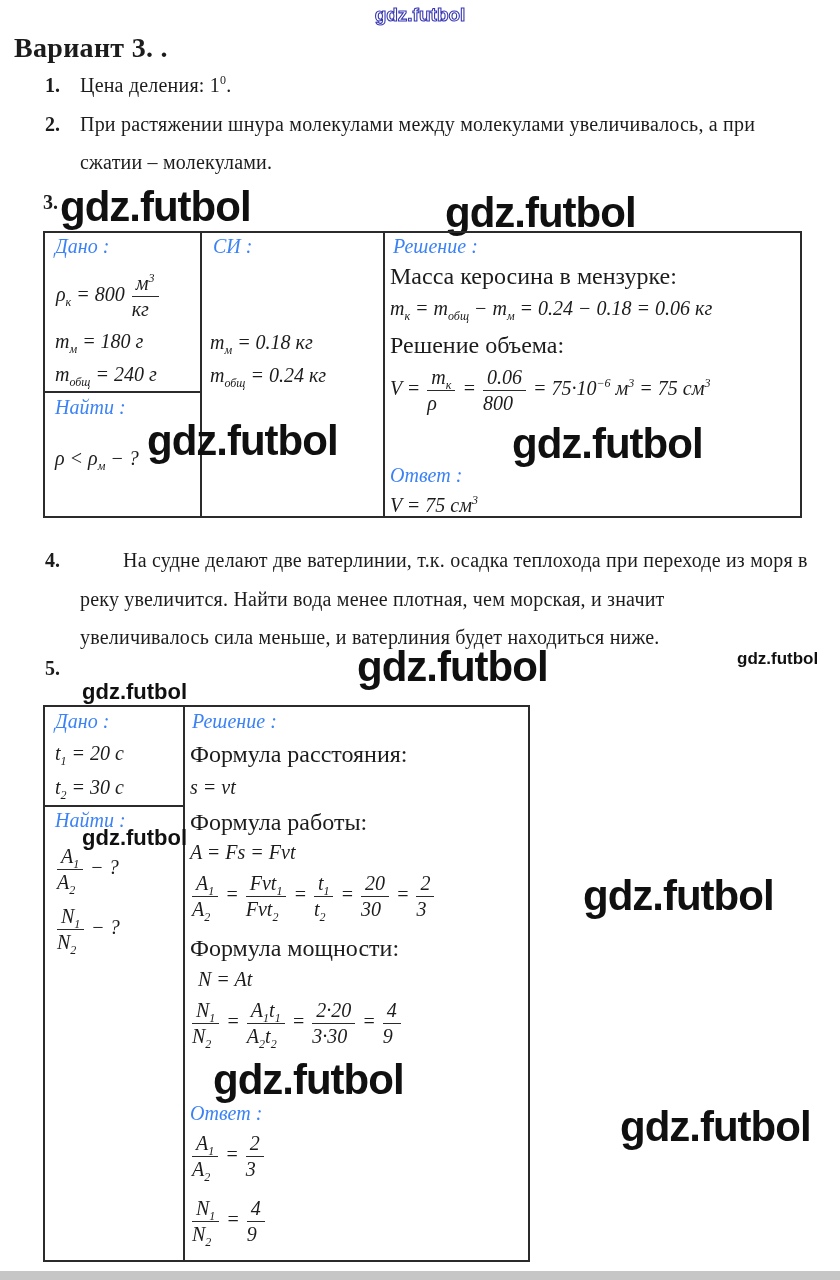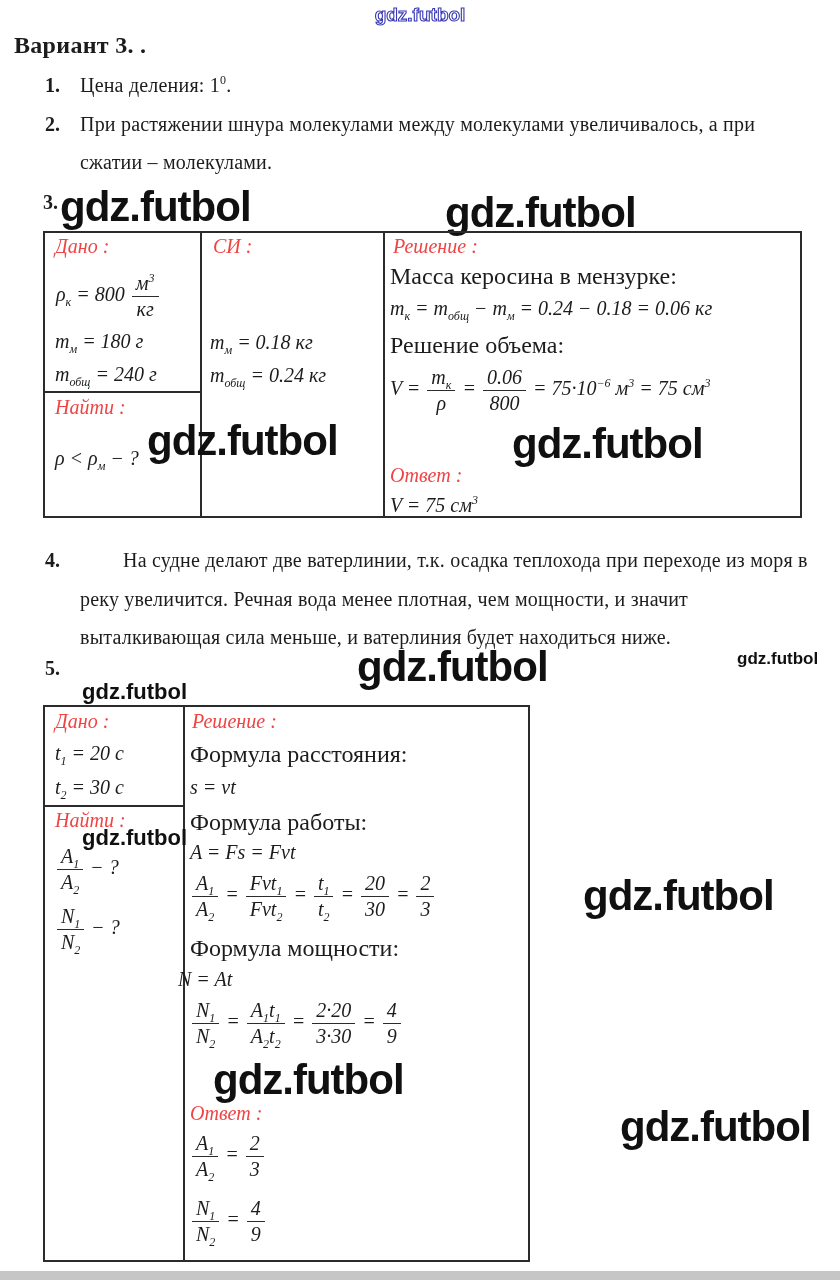--- a/index.html
+++ b/index.html
@@ -3,27 +3,27 @@
 <meta charset="utf-8">
 <style>
   html,body { margin:0; padding:0; background:#ffffff; }
   .page {
     position:relative; width:840px; height:1280px; background:#ffffff;
     font-family:"Liberation Serif", serif; color:#1c1c1c; overflow:hidden;
   }
   .abs { position:absolute; white-space:nowrap; }
   .num  { font-size:20px; font-weight:bold; }
   .body-text { font-size:20px; letter-spacing:0.2px; }
-  .heading { font-size:24px; font-weight:bold; letter-spacing:0.3px; }
-  .lbl  { font-size:20px; font-style:italic; color:#ef4444; }
+  .heading { font-size:28px; font-weight:bold; letter-spacing:0.3px; }
+  .lbl  { font-size:20px; font-style:italic; color:#3b82f6; }
   .math { font-size:20px; font-style:italic; }
   .plain{ font-size:24px; }
   sub { font-size:12px; line-height:0; }
   sup { font-size:12px; line-height:0; }
-  .fr { display:inline-block; vertical-align:middle; text-align:center; margin:0 2px; line-height:1.15;font-style:italic; }
+  .fr { display:inline-block; vertical-align:middle; margin:0 2px; line-height:1.15;font-style:italic; }
   .fr .nu { display:block; border-bottom:1.5px solid #2b2b2b; padding:0 4px 1px 4px; }
   .fr .de { display:block; padding-top:1px; }
   .tbl { position:absolute; border:2px solid #2b2b2b; box-sizing:border-box; }
   .vline, .hline { position:absolute; background:#2b2b2b; }
   .wm { position:absolute; font-family:"Liberation Sans", sans-serif; font-weight:bold; color:#101010; white-space:nowrap; }
   .wm-big { font-size:42px; letter-spacing:-1px; }
   .wm-small-bold { font-size:22px; }
   .wm-tiny { font-size:17px; }
   .wm-outline {
     left:0; right:0; text-align:center; font-size:19px;
@@ -74,22 +74,22 @@
   <div class="abs plain" style="left:390px; top:332px;">Решение объема:</div>
   <div class="abs math" style="left:390px; top:366px;">V = <span class="fr"><span class="nu">m<sub>к</sub></span><span class="de">ρ</span></span> = <span class="fr"><span class="nu">0.06</span><span class="de">800</span></span> = 75·10<sup>−6</sup> м<sup>3</sup> = 75 см<sup>3</sup></div>
   <div class="abs lbl" style="left:390px; top:464px;">Ответ :</div>
   <div class="abs math" style="left:390px; top:494px;">V = 75 см<sup>3</sup></div>
 
   <div class="wm wm-big" style="left:147px; top:417px;">gdz.futbol</div>
   <div class="wm wm-big" style="left:512px; top:420px;">gdz.futbol</div>
 
   <div class="abs num" style="left:45px; top:549px;">4.</div>
   <div class="abs body-text" style="left:80px; top:549px;margin-left:43px;">На судне делают две ватерлинии, т.к. осадка теплохода при переходе из моря в</div>
-  <div class="abs body-text" style="left:80px; top:588px;">реку увеличится. Речная вода менее плотная, чем мощности, и значит</div>
-  <div class="abs body-text" style="left:80px; top:626px;">выталкивающая сила меньше, и ватерлиния будет находиться ниже.</div>
+  <div class="abs body-text" style="left:80px; top:588px;">реку увеличится. Найти вода менее плотная, чем морская, и значит</div>
+  <div class="abs body-text" style="left:80px; top:626px;">увеличивалось сила меньше, и ватерлиния будет находиться ниже.</div>
 
   <div class="abs num" style="left:45px; top:657px;">5.</div>
   <div class="wm wm-big" style="left:357px; top:643px;">gdz.futbol</div>
   <div class="wm wm-tiny" style="left:737px; top:649px;">gdz.futbol</div>
   <div class="wm wm-small-bold" style="left:82px; top:679px;">gdz.futbol</div>
 
   <div class="tbl" style="left:43px; top:705px; width:487px; height:557px;">
     <div class="vline" style="left:138px; top:0; bottom:0; width:2px;"></div>
     <div class="hline" style="left:0; top:98px; width:140px; height:2px;"></div>
   </div>
@@ -102,21 +102,21 @@
   <div class="abs math" style="left:55px; top:845px;"><span class="fr"><span class="nu">A<sub>1</sub></span><span class="de">A<sub>2</sub></span></span> − ?</div>
   <div class="abs math" style="left:55px; top:905px;"><span class="fr"><span class="nu">N<sub>1</sub></span><span class="de">N<sub>2</sub></span></span> − ?</div>
 
   <div class="abs lbl" style="left:192px; top:710px;">Решение :</div>
   <div class="abs plain" style="left:190px; top:741px;">Формула расстояния:</div>
   <div class="abs math" style="left:190px; top:776px;">s = vt</div>
   <div class="abs plain" style="left:190px; top:809px;">Формула работы:</div>
   <div class="abs math" style="left:190px; top:841px;">A = Fs = Fvt</div>
   <div class="abs math" style="left:190px; top:872px;"><span class="fr"><span class="nu">A<sub>1</sub></span><span class="de">A<sub>2</sub></span></span> = <span class="fr"><span class="nu">Fvt<sub>1</sub></span><span class="de">Fvt<sub>2</sub></span></span> = <span class="fr"><span class="nu">t<sub>1</sub></span><span class="de">t<sub>2</sub></span></span> = <span class="fr"><span class="nu">20</span><span class="de">30</span></span> = <span class="fr"><span class="nu">2</span><span class="de">3</span></span></div>
   <div class="abs plain" style="left:190px; top:935px;">Формула мощности:</div>
-  <div class="abs math" style="left:178px; top:968px;">N = At</div>
+  <div class="abs math" style="left:198px; top:968px;">N = At</div>
   <div class="abs math" style="left:190px; top:999px;"><span class="fr"><span class="nu">N<sub>1</sub></span><span class="de">N<sub>2</sub></span></span> = <span class="fr"><span class="nu">A<sub>1</sub>t<sub>1</sub></span><span class="de">A<sub>2</sub>t<sub>2</sub></span></span> = <span class="fr"><span class="nu">2·20</span><span class="de">3·30</span></span> = <span class="fr"><span class="nu">4</span><span class="de">9</span></span></div>
   <div class="wm wm-big" style="left:213px; top:1056px;">gdz.futbol</div>
   <div class="abs lbl" style="left:190px; top:1102px;">Ответ :</div>
   <div class="abs math" style="left:190px; top:1132px;"><span class="fr"><span class="nu">A<sub>1</sub></span><span class="de">A<sub>2</sub></span></span> = <span class="fr"><span class="nu">2</span><span class="de">3</span></span></div>
   <div class="abs math" style="left:190px; top:1197px;"><span class="fr"><span class="nu">N<sub>1</sub></span><span class="de">N<sub>2</sub></span></span> = <span class="fr"><span class="nu">4</span><span class="de">9</span></span></div>
 
   <div class="wm wm-big" style="left:583px; top:872px;">gdz.futbol</div>
   <div class="wm wm-big" style="left:620px; top:1103px;">gdz.futbol</div>
 
   <div class="bottom-strip"></div>

